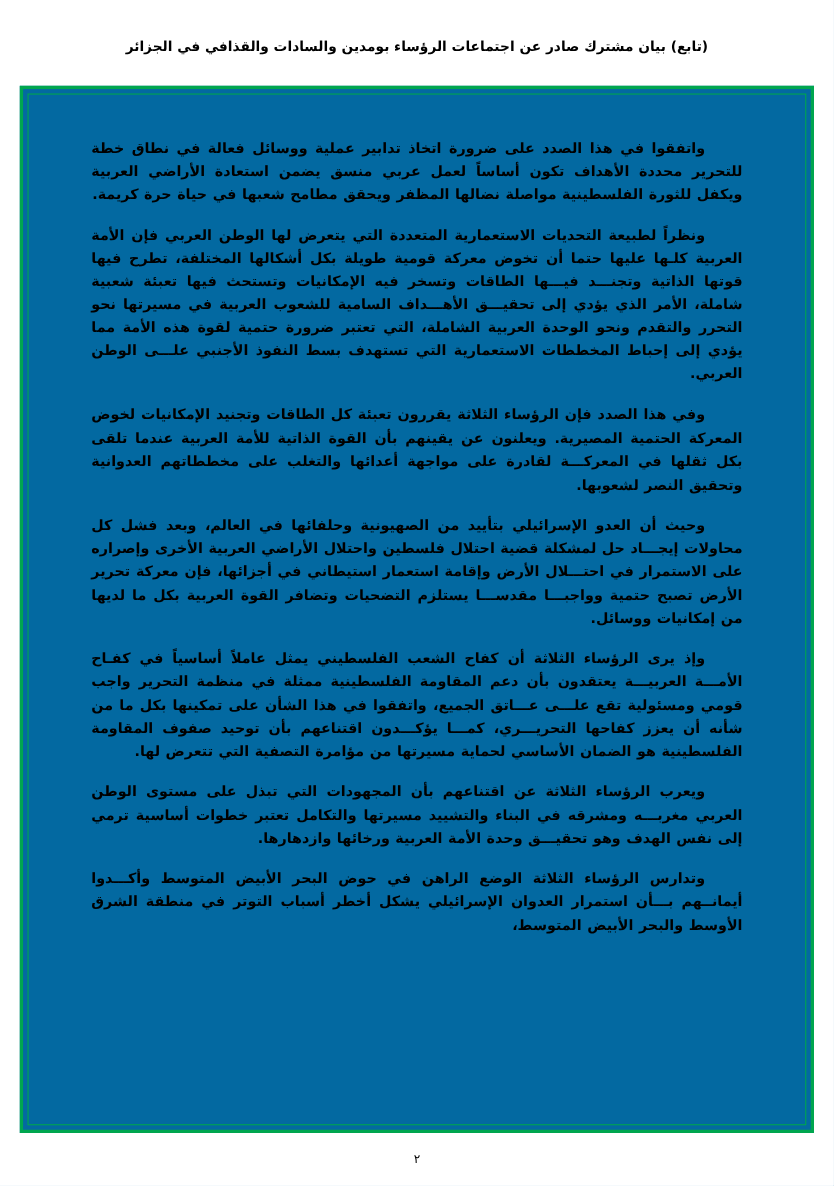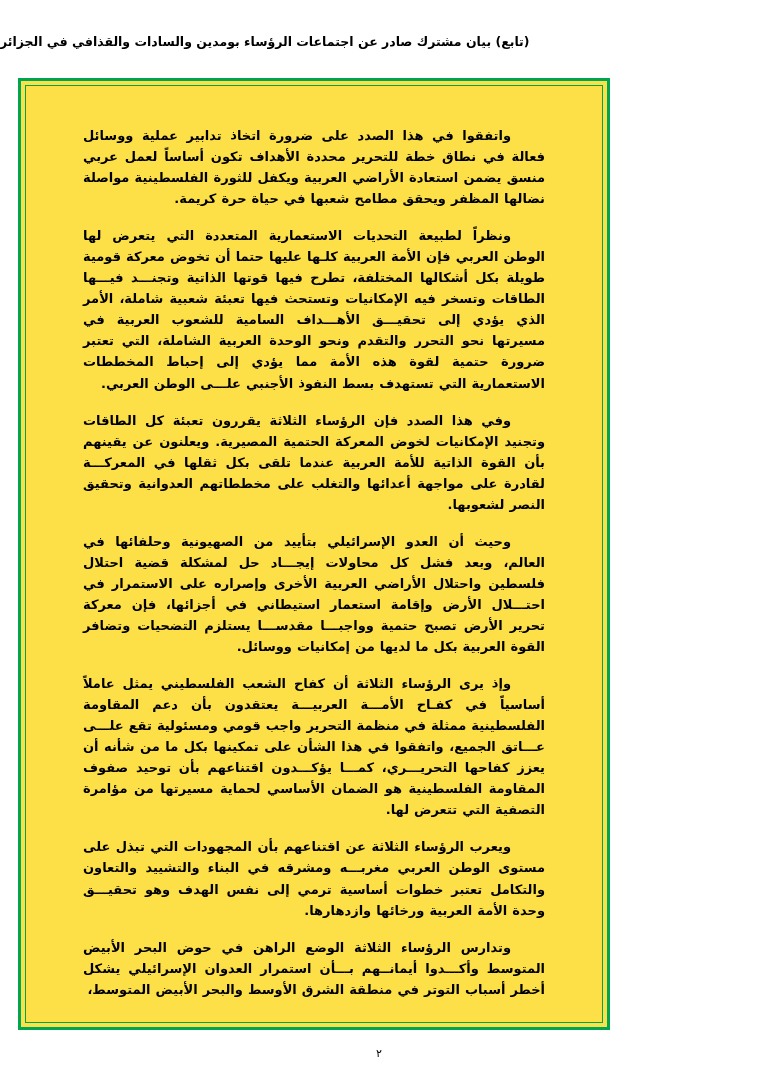--- a/index.html
+++ b/index.html
@@ -20,36 +20,36 @@
     height: 1078px;
     box-sizing: border-box;
     position: relative;
     padding: 0;
   }
   .header {
     position: absolute;
     top: 34px;
     left: 0;
     right: 0;
-    text-align: left;
+    text-align: center;
     font-size: 12.5px;
     font-weight: bold;
     color: #000;
     direction: rtl;
     letter-spacing: 0;
   }
   .frame {
     position: absolute;
     top: 78px;
     left: 18px;
-    width: 592px;
+    width: 722px;
     height: 952px;
     box-sizing: border-box;
     border: 3px solid #00A64F;
-    background: #fde047;
+    background: #0369a1;
   }
   .frame-inner {
     position: absolute;
     top: 4px;
     left: 4px;
     right: 4px;
     bottom: 4px;
     border: 1px solid #00A64F;
     box-sizing: border-box;
   }
@@ -97,20 +97,20 @@
 
   <div class="frame">
     <div class="frame-inner"></div>
 
     <div class="content">
       <p class="para">واتفقوا في هذا الصدد على ضرورة اتخاذ تدابير عملية ووسائل فعالة في نطاق خطة للتحرير محددة الأهداف تكون أساساً لعمل عربي منسق يضمن استعادة الأراضي العربية ويكفل للثورة الفلسطينية مواصلة نضالها المظفر ويحقق مطامح شعبها في حياة حرة كريمة.</p>
       <p class="para">ونظراً لطبيعة التحديات الاستعمارية المتعددة التي يتعرض لها الوطن العربي فإن الأمة العربية كلـها عليها حتما أن تخوض معركة قومية طويلة بكل أشكالها المختلفة، تطرح فيها قوتها الذاتية وتجنـــد فيـــها الطاقات وتسخر فيه الإمكانيات وتستحث فيها تعبئة شعبية شاملة، الأمر الذي يؤدي إلى تحقيـــق الأهـــداف السامية للشعوب العربية في مسيرتها نحو التحرر والتقدم ونحو الوحدة العربية الشاملة، التي تعتبر ضرورة حتمية لقوة هذه الأمة مما يؤدي إلى إحباط المخططات الاستعمارية التي تستهدف بسط النفوذ الأجنبي علـــى الوطن العربي.</p>
       <p class="para">وفي هذا الصدد فإن الرؤساء الثلاثة يقررون تعبئة كل الطاقات وتجنيد الإمكانيات لخوض المعركة الحتمية المصيرية. ويعلنون عن يقينهم بأن القوة الذاتية للأمة العربية عندما تلقى بكل ثقلها في المعركـــة لقادرة على مواجهة أعدائها والتغلب على مخططاتهم العدوانية وتحقيق النصر لشعوبها.</p>
       <p class="para">وحيث أن العدو الإسرائيلي بتأييد من الصهيونية وحلفائها في العالم، وبعد فشل كل محاولات إيجـــاد حل لمشكلة قضية احتلال فلسطين واحتلال الأراضي العربية الأخرى وإصراره على الاستمرار في احتـــلال الأرض وإقامة استعمار استيطاني في أجزائها، فإن معركة تحرير الأرض تصبح حتمية وواجبـــا مقدســـا يستلزم التضحيات وتضافر القوة العربية بكل ما لديها من إمكانيات ووسائل.</p>
       <p class="para">وإذ يرى الرؤساء الثلاثة أن كفاح الشعب الفلسطيني يمثل عاملاً أساسياً في كفـاح الأمـــة العربيـــة يعتقدون بأن دعم المقاومة الفلسطينية ممثلة في منظمة التحرير واجب قومي ومسئولية تقع علـــى عـــاتق الجميع، واتفقوا في هذا الشأن على تمكينها بكل ما من شأنه أن يعزز كفاحها التحريـــري، كمـــا يؤكـــدون اقتناعهم بأن توحيد صفوف المقاومة الفلسطينية هو الضمان الأساسي لحماية مسيرتها من مؤامرة التصفية التي تتعرض لها.</p>
-      <p class="para">ويعرب الرؤساء الثلاثة عن اقتناعهم بأن المجهودات التي تبذل على مستوى الوطن العربي مغربـــه ومشرقه في البناء والتشييد والتعاون والتكامل تعتبر خطوات أساسية ترمي إلى نفس الهدف وهو تحقيـــق وحدة الأمة العربية ورخائها وازدهارها.</p>
+      <p class="para">ويعرب الرؤساء الثلاثة عن اقتناعهم بأن المجهودات التي تبذل على مستوى الوطن العربي مغربـــه ومشرقه في البناء والتشييد مسيرتها والتكامل تعتبر خطوات أساسية ترمي إلى نفس الهدف وهو تحقيـــق وحدة الأمة العربية ورخائها وازدهارها.</p>
       <p class="para">وتدارس الرؤساء الثلاثة الوضع الراهن في حوض البحر الأبيض المتوسط وأكـــدوا أيمانــهم بـــأن استمرار العدوان الإسرائيلي يشكل أخطر أسباب التوتر في منطقة الشرق الأوسط والبحر الأبيض المتوسط،</p>
     </div>
   </div>
 
   <div class="footer">٢</div>
 
 </div>
 
 </body></html>

